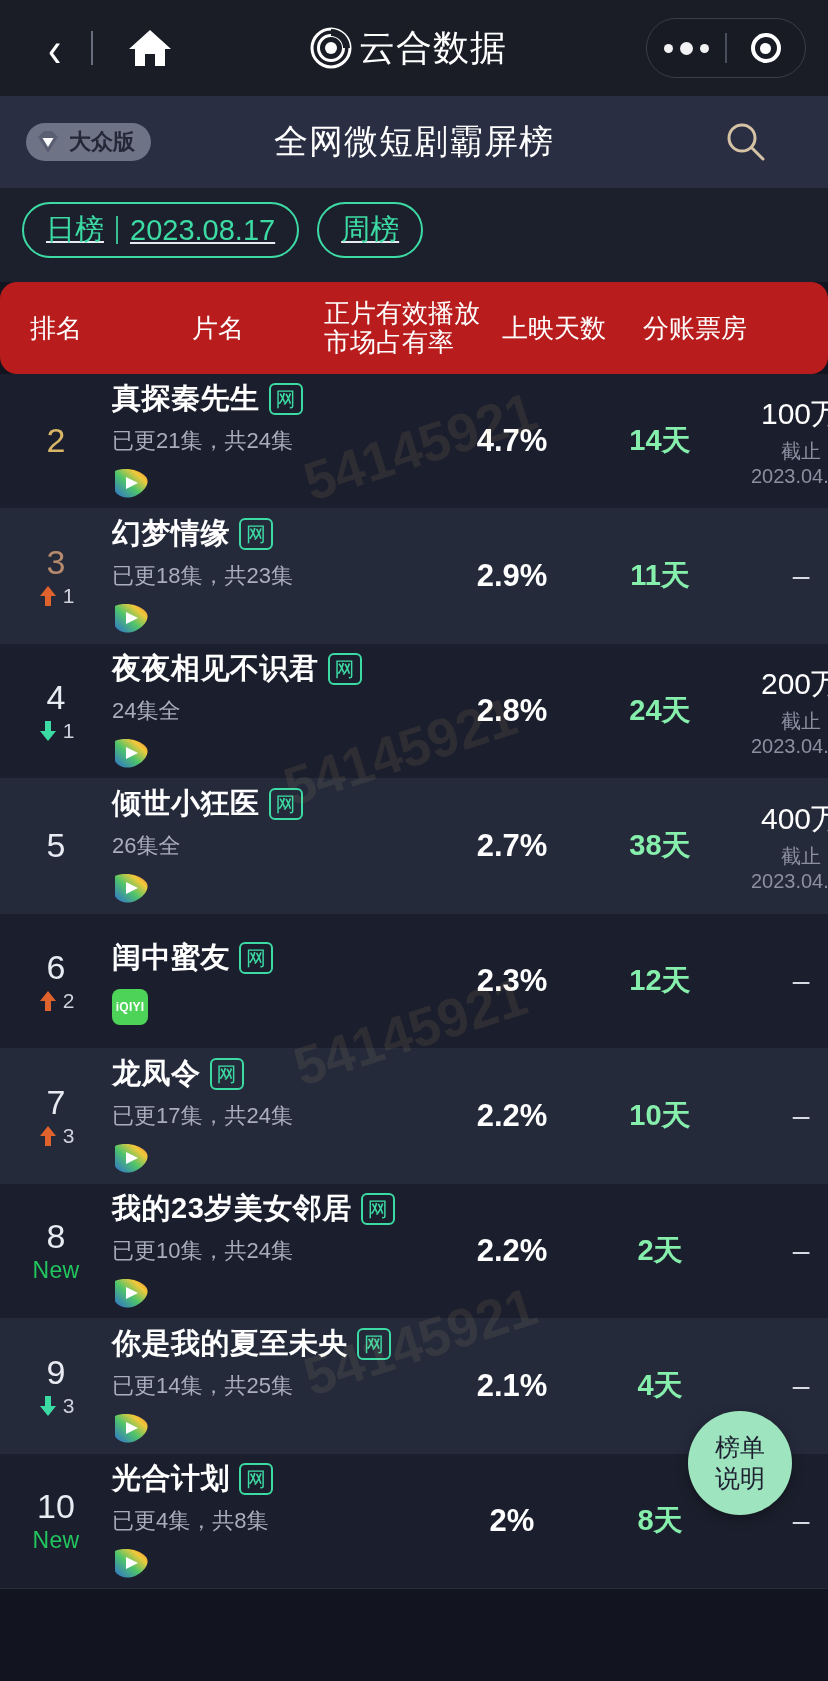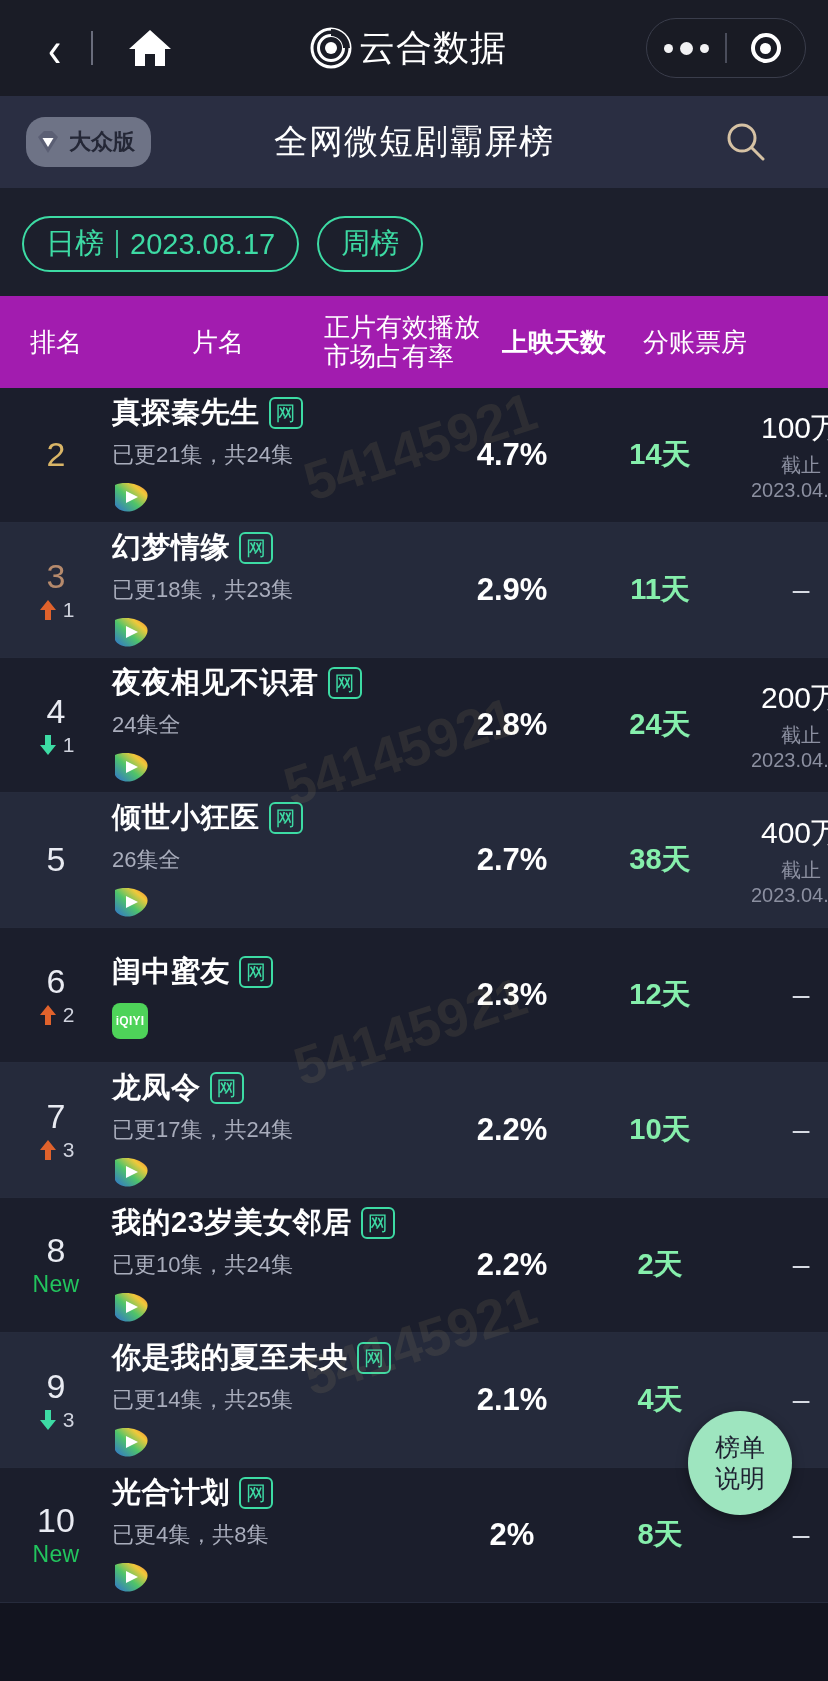--- a/index.html
+++ b/index.html
@@ -61,21 +61,21 @@
   .ring b{ width:11px; height:11px; border-radius:50%; background:#fff; display:block; }
 
   
   .pagehead{
     height:92px; background:#2a2e42;
     display:flex; align-items:center;
     position:relative;
   }
   .badge-ver{
     margin-left:26px;
-    height:50px; padding:0 16px 0 8px;
+    height:38px; padding:0 16px 0 8px;
     background:#6e7386;
     border-radius:19px;
     display:flex; align-items:center; gap:7px;
   }
   .badge-ver .dia{
     width:28px; height:28px;
     display:flex; align-items:center; justify-content:center;
   }
   .badge-ver span{ font-size:22px; color:#242736; font-weight:700; }
   .pagehead-title{
@@ -84,49 +84,49 @@
     pointer-events:none;
   }
   .search-btn{
     position:absolute; right:56px; top:50%; transform:translateY(-50%);
     width:52px; height:52px; display:flex; align-items:center; justify-content:center;
   }
 
   
   .filters{
     background:#1c1f2c;
-    padding:28px 0 24px 22px;
-    display:flex; align-items:center; gap:18px;
+    padding:14px 0 24px 22px;
+    display:flex; align-items:center; gap:18px;text-decoration:underline;
   }
   .chip{
     border:2px solid #3ddba4;
     border-radius:30px;
     color:#3ddba4;
     height:56px;
     display:flex; align-items:center; justify-content:center;
     padding:0 22px;
     font-size:29px;
     white-space:nowrap;
   }
   .chip .vbar{
     display:inline-block; width:2px; height:28px;
     background:#3ddba4; margin:0 12px; opacity:.85;
   }
 
   
   .thead{
     height:92px;
-    background:#a21caf;
+    background:#b91c1c;
     display:flex; align-items:center;
-    font-size:26px; color:#ffffff;
+    font-size:26px; color:#ffffff;border-radius:17px;
   }
   .col-rank{ width:112px; text-align:center; flex:none; }
   .col-name{ width:212px; text-align:center; flex:none; }
   .col-share{ width:164px; text-align:left; flex:none; }
-  .col-days{ width:132px; text-align:center; flex:none;font-weight:bold; }
+  .col-days{ width:132px; text-align:center; flex:none; }
   .col-box{ width:150px; text-align:center; flex:none; }
   .col-arrow{ flex:1; text-align:center; }
   .thead .two-line{ line-height:1.12; }
 
   
   .list{ position:relative; }
   .row{
     display:flex; align-items:center;
     min-height:135px;
     border-bottom:1px solid #262b3c;

